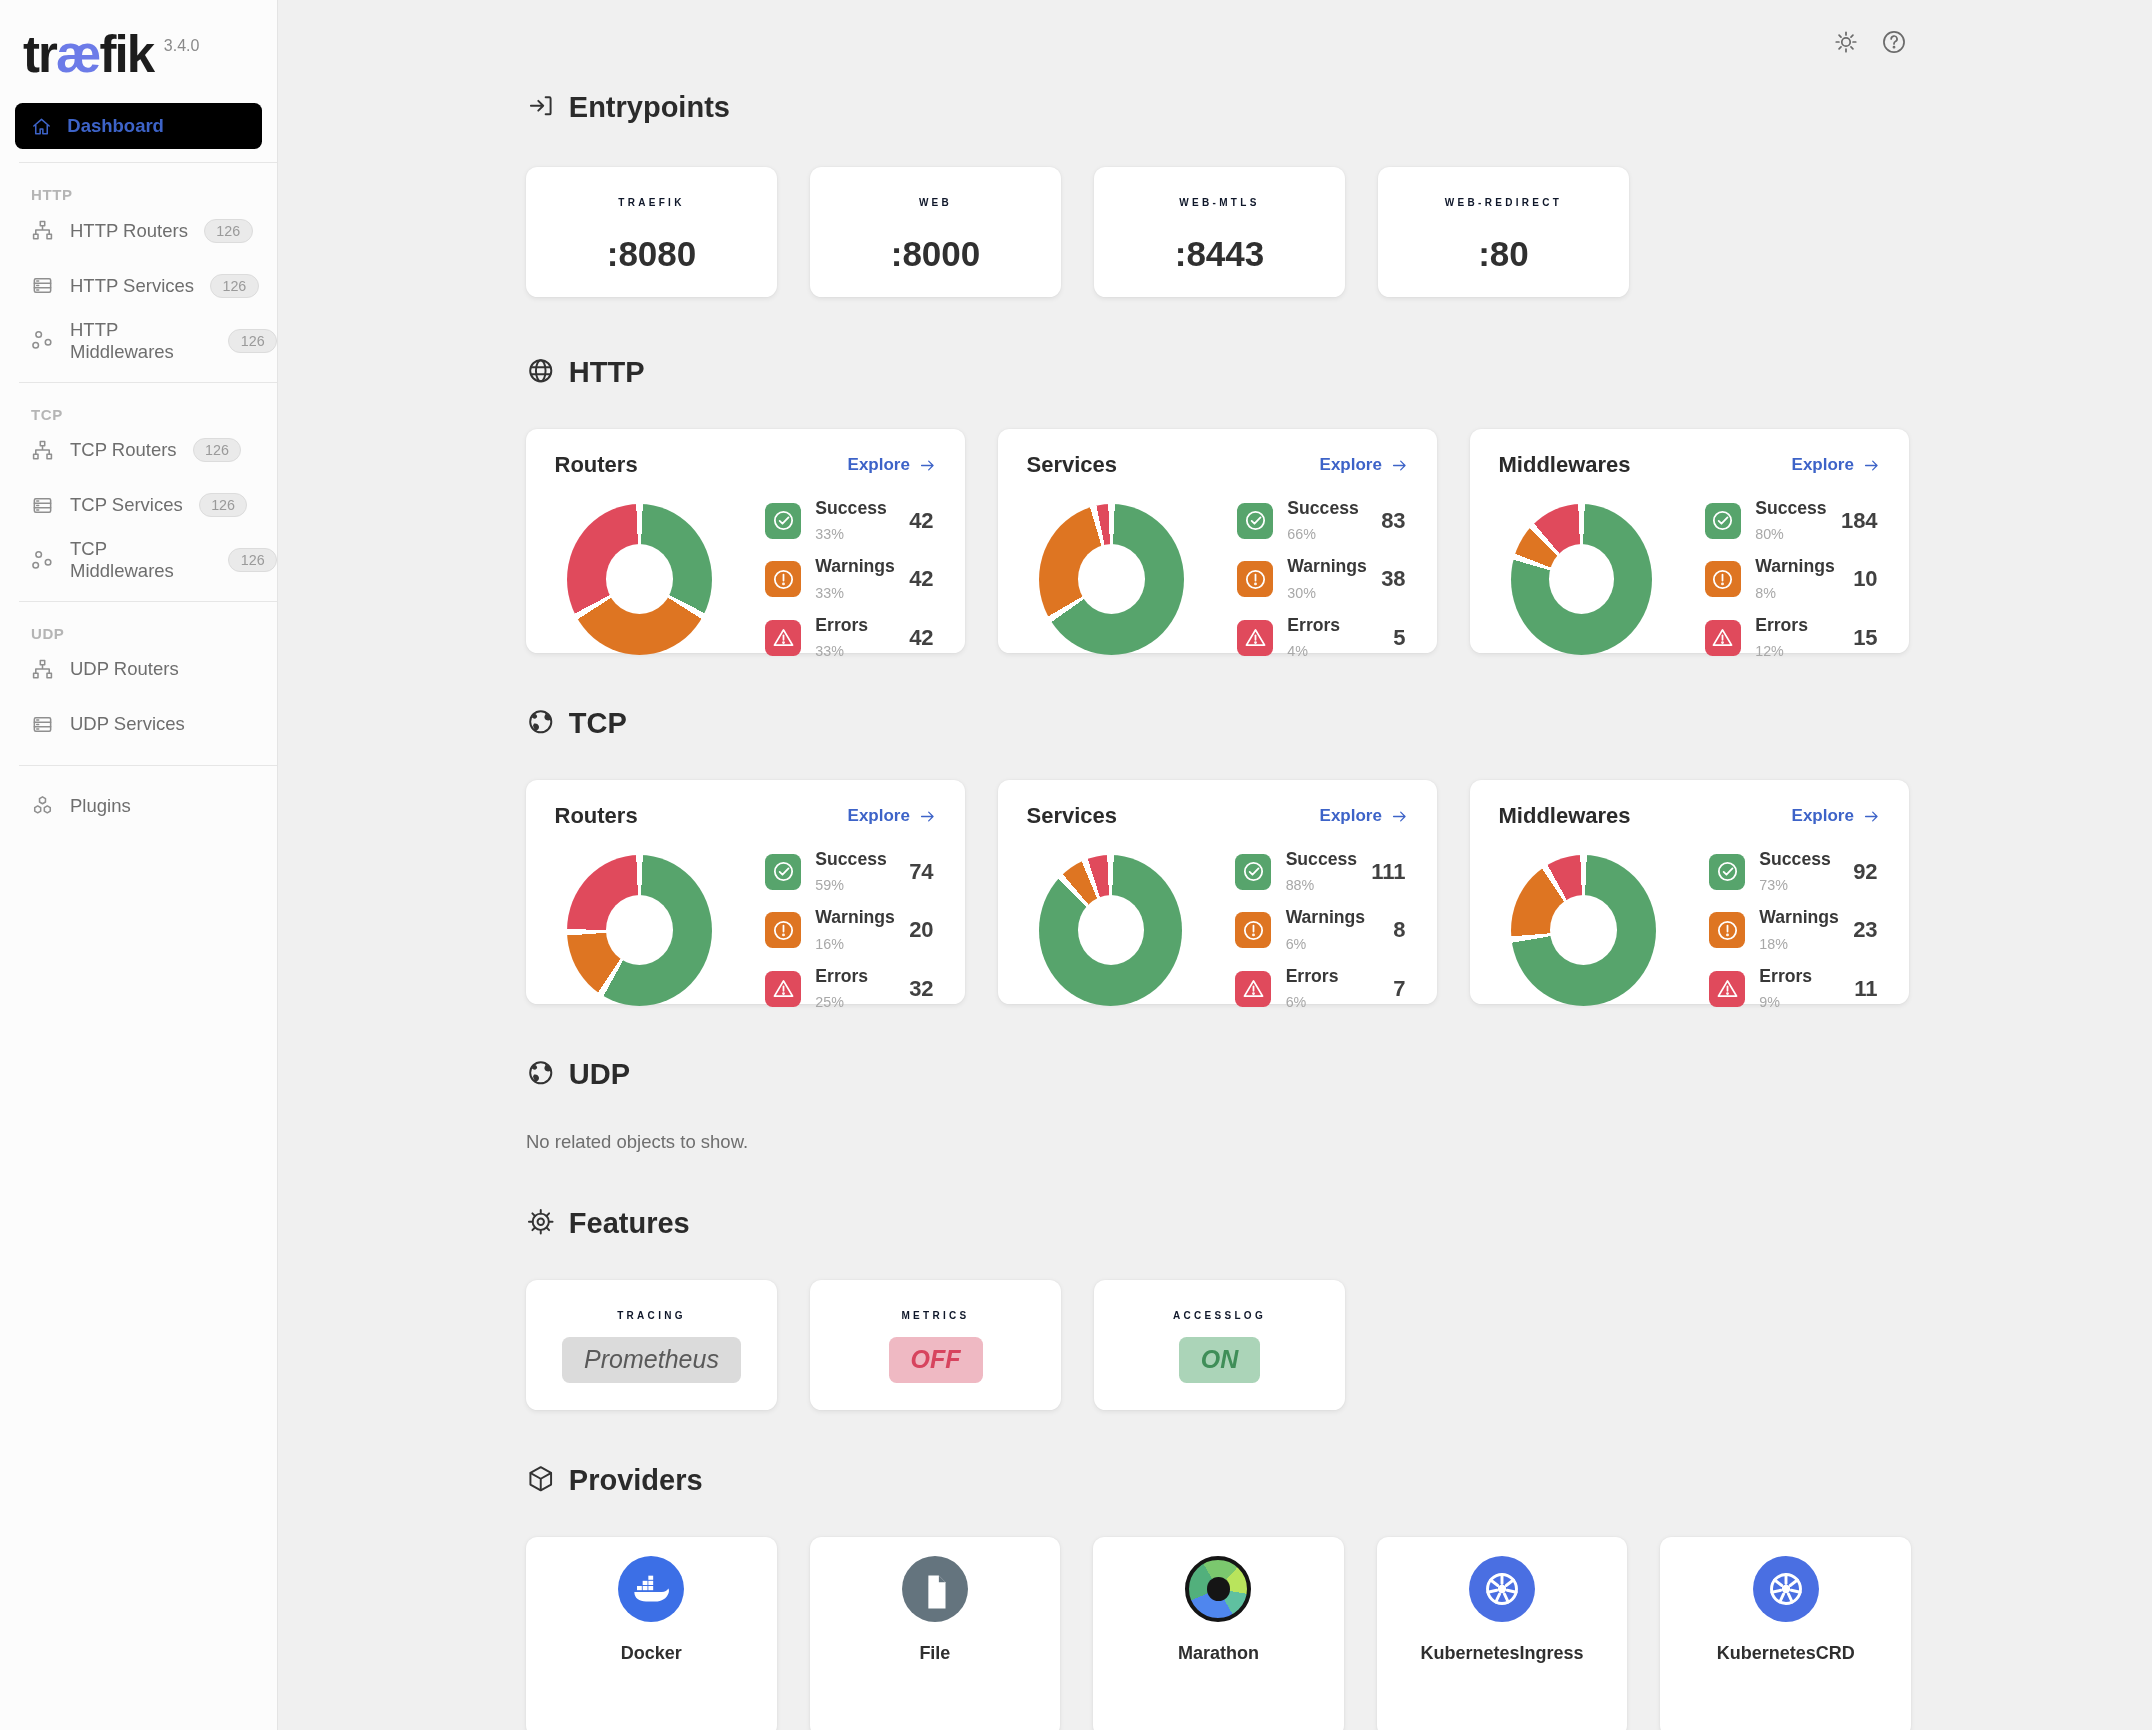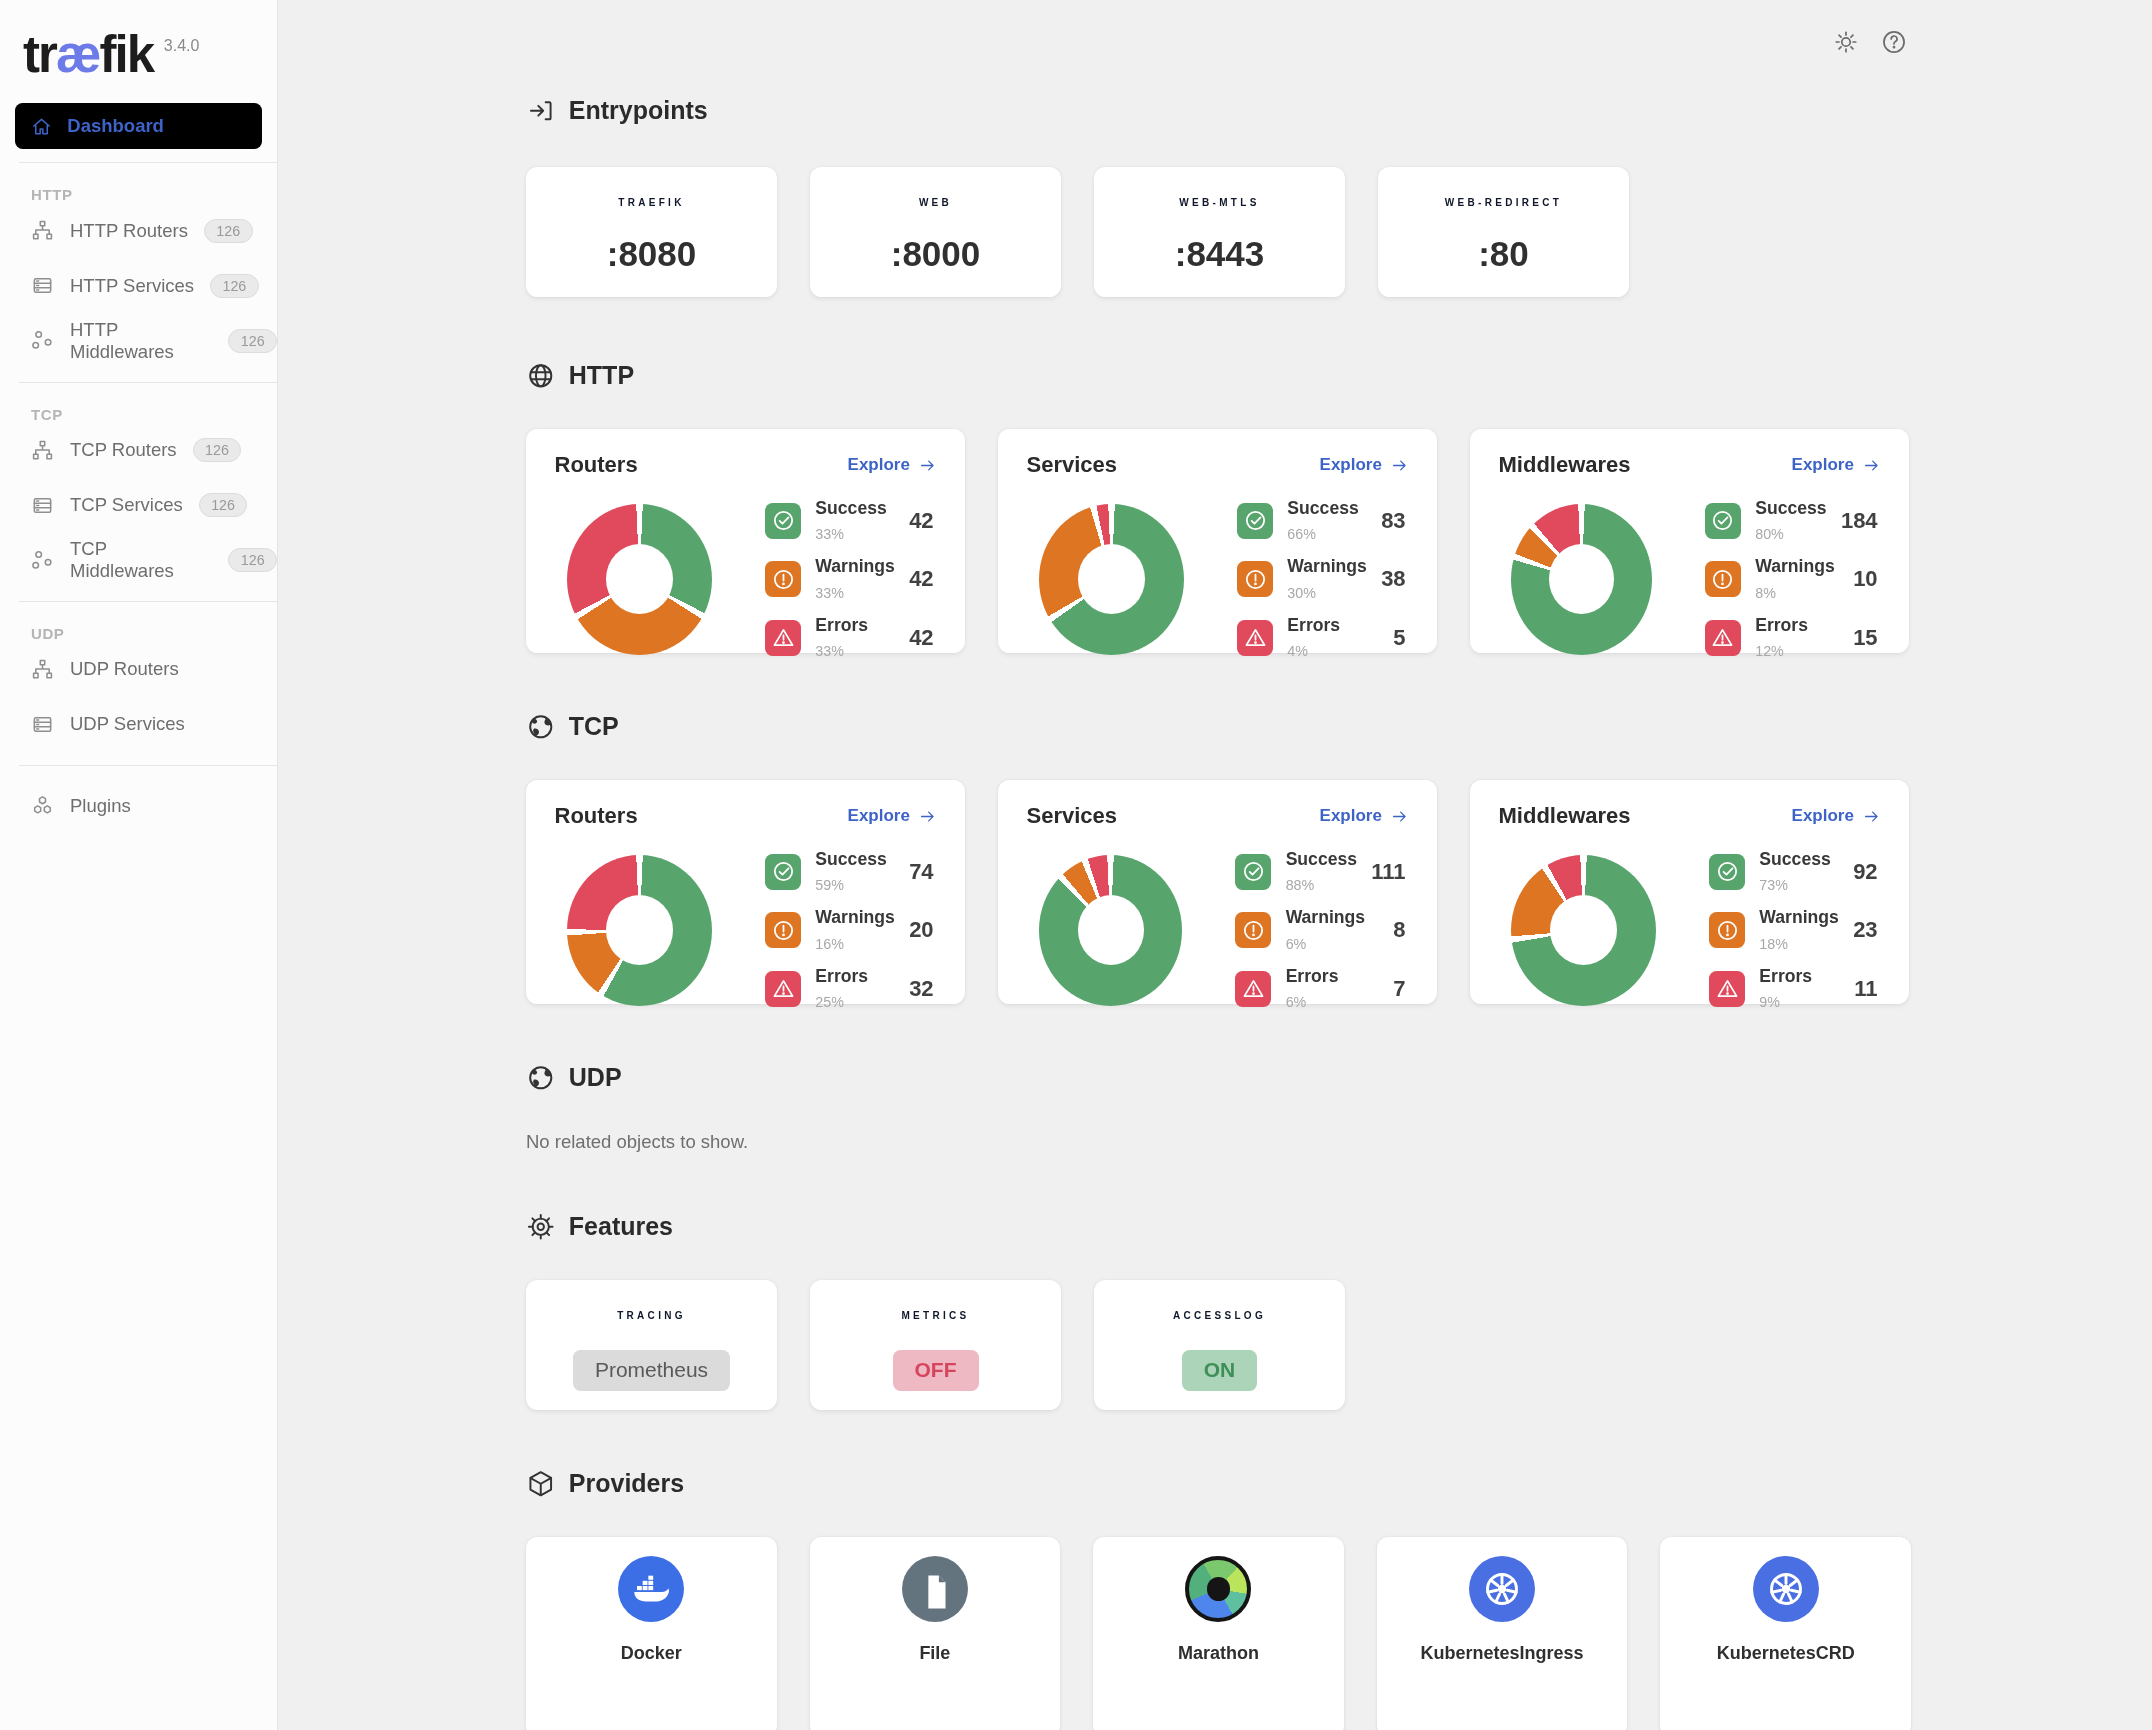--- a/index.html
+++ b/index.html
@@ -28,21 +28,21 @@
   .sitem{height:55px;display:flex;align-items:center;gap:16px;padding-left:31px;color:#6e6e6e;cursor:pointer;}
   .sitem:first-of-type{margin-top:3.8px;}
   .sitem .icw{color:#8f8f8f;}
   .sitem .lbl{font-size:18.5px;}
   .badge{font-size:14.3px;color:#9a9a9a;background:#eaeaea;border:1px solid #dcdcdc;border-radius:94px;padding:2.9px 11.4px;}
 
   
   .main{position:absolute;left:278px;top:0;right:0;bottom:0;padding:91px 241px 0 248px;}
   .topicons{position:absolute;top:28.5px;right:245px;display:flex;gap:22px;color:#6b6b6b;}
   .topicons .tb{cursor:pointer;}
-  .shead{display:flex;align-items:flex-end;gap:13.3px;height:34px;font-size:25px;font-weight:700;color:#2b2b2b;}
+  .shead{display:flex;align-items:flex-start;gap:13.3px;height:34px;font-size:29px;font-weight:700;color:#2b2b2b;}
   .shead .icw{color:#333;}
 
   .row{display:flex;gap:33px;}
   .card{background:#fff;border-radius:11.4px;box-shadow:0 1.9px 5.7px rgba(0,0,0,.07),0 0 1.9px rgba(0,0,0,.05);}
 
   
   .ecard{width:251px;height:130px;text-align:center;padding-top:29.5px;}
   .elabel{font-size:10px;font-weight:700;letter-spacing:3.3px;color:#0f172a;}
   .eport{font-size:35px;font-weight:700;color:#303030;margin-top:26px;}
 
@@ -63,21 +63,21 @@
   .si.wa{background:var(--warn);}
   .si.er{background:var(--err);}
   .stx{flex:1;display:flex;flex-direction:column;line-height:1.05;}
   .stl{font-size:17.6px;font-weight:700;color:#383838;}
   .stp{font-size:14.3px;color:#a8a8a8;margin-top:10px;}
   .stv{font-size:22px;font-weight:700;color:#414141;}
 
   .udp-empty{font-size:18.5px;color:#6f6f6f;}
 
   
-  .pill{display:inline-block;margin-top:29px;font-size:21px;font-weight:700;border-radius:7.6px;padding:8.6px 22px;}
+  .pill{display:inline-block;margin-top:16px;font-size:25px;font-weight:700;border-radius:7.6px;padding:8.6px 22px;font-style:italic;}
   .pill.neutral{background:#dbdbdb;color:#595959;font-weight:400;}
   .pill.off{background:#EFB9C3;color:#D7445E;}
   .pill.on{background:#ABD4B8;color:#3F8E58;}
 
   
   .pcard{width:251px;height:200px;text-align:center;padding-top:19px;}
   .pic{width:66px;height:66px;border-radius:50%;margin:0 auto;display:flex;align-items:center;justify-content:center;}
   .pic.docker{background:#3C6FE6;}
   .pic.file{background:#64747E;}
   .pic.k8s{background:#4A6FE2;color:#fff;}

